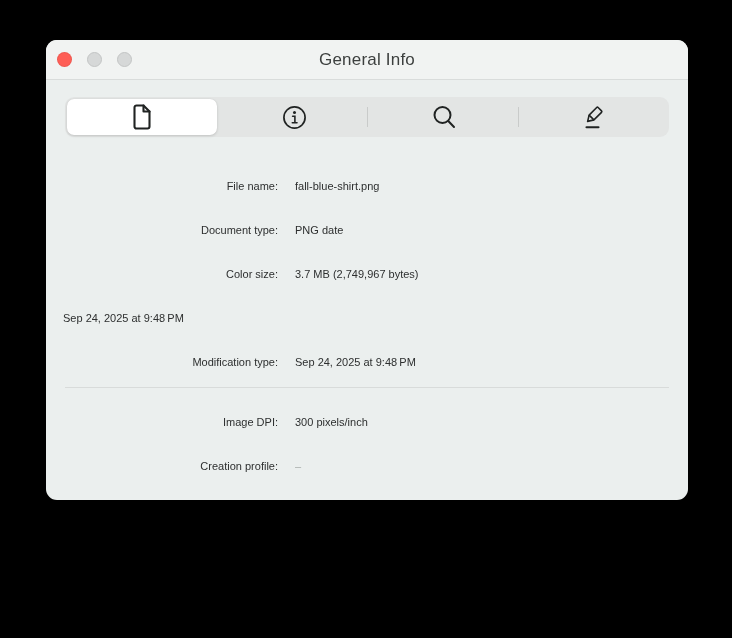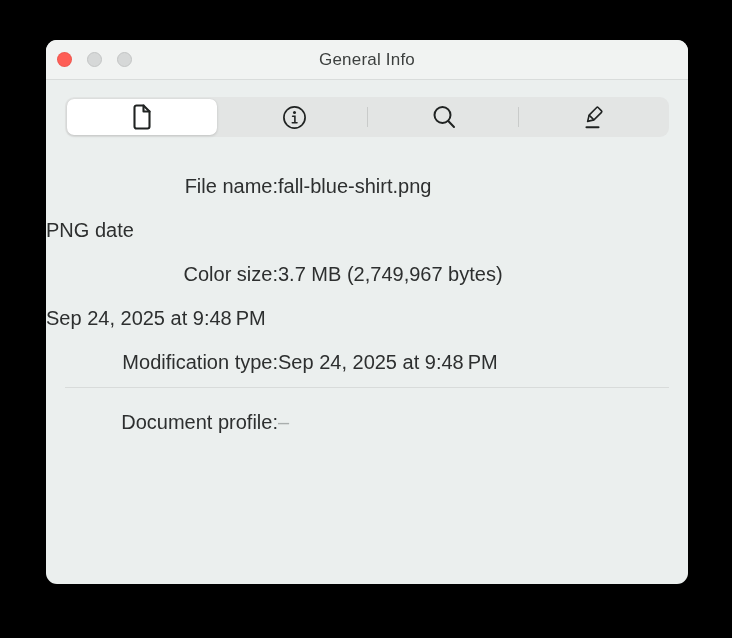--- a/index.html
+++ b/index.html
@@ -5,21 +5,21 @@
   html,body { margin:0; padding:0; }
   body {
     width:732px; height:638px;
     background:#000;
     font-family:"Liberation Sans","DejaVu Sans",sans-serif;
     position:relative;
     -webkit-font-smoothing:antialiased;
   }
   .window {
     position:absolute; left:46px; top:40px;
-    width:642px; height:544px;
+    width:642px; height:460px;
     background:#ebefee;
     border-radius:11px;
     overflow:hidden;
     box-shadow:0 18px 40px rgba(0,0,0,.55);
   }
   .titlebar {
     height:39px;
     background:#f1f3f2;
     border-bottom:1px solid #d9dcdb;
     display:flex; align-items:center; justify-content:center;
@@ -50,24 +50,24 @@
   }
   .seg-hairline {
     position:absolute; width:1px; top:10px; height:20px; background:#c9cbca;
   }
   .seg-hairline.h1 { left:50%; }
   .seg-hairline.h2 { left:75%; }
   .seg svg { display:block; }
   .rows { position:absolute; top:124px; left:0; right:0; }
   .row {
     height:44px; display:flex; align-items:center;
-    font-size:20px; color:#2d2f2f;
+    font-size:11px; color:#2d2f2f;
   }
   .row .label { width:232px; text-align:right; flex:none; }
-  .row .value { white-space:nowrap; }
+  .row .value { margin-left:17px; white-space:nowrap; }
   .row .value.muted { color:#a9aead; }
   .section-divider {
     height:1px; background:#d8dbda; margin:3px 19px 12px 19px;
   }
 </style>
 </head>
 <body>
 
 <div class="window">
 
@@ -120,35 +120,40 @@
     <div class="seg-hairline h1"></div>
     <div class="seg-hairline h2"></div>
   </div>
 
   <div class="rows">
     <div class="row">
       <span class="label">File name:</span>
       <span class="value">fall-blue-shirt.png</span>
     </div>
     <div class="row">
+      <span class="label">Document type:</span>
       <span class="value">PNG date</span>
     </div>
     <div class="row">
       <span class="label">Color size:</span>
       <span class="value">3.7 MB (2,749,967 bytes)</span>
     </div>
     <div class="row">
       <span class="value">Sep 24, 2025 at 9:48 PM</span>
     </div>
     <div class="row">
       <span class="label">Modification type:</span>
       <span class="value">Sep 24, 2025 at 9:48 PM</span>
     </div>
 
     <div class="section-divider"></div>
 
     <div class="row">
-      <span class="label">Document profile:</span>
+      <span class="label">Image DPI:</span>
+      <span class="value">300 pixels/inch</span>
+    </div>
+    <div class="row">
+      <span class="label">Creation profile:</span>
       <span class="value muted">–</span>
     </div>
   </div>
 
 </div>
 
 </body></html>

